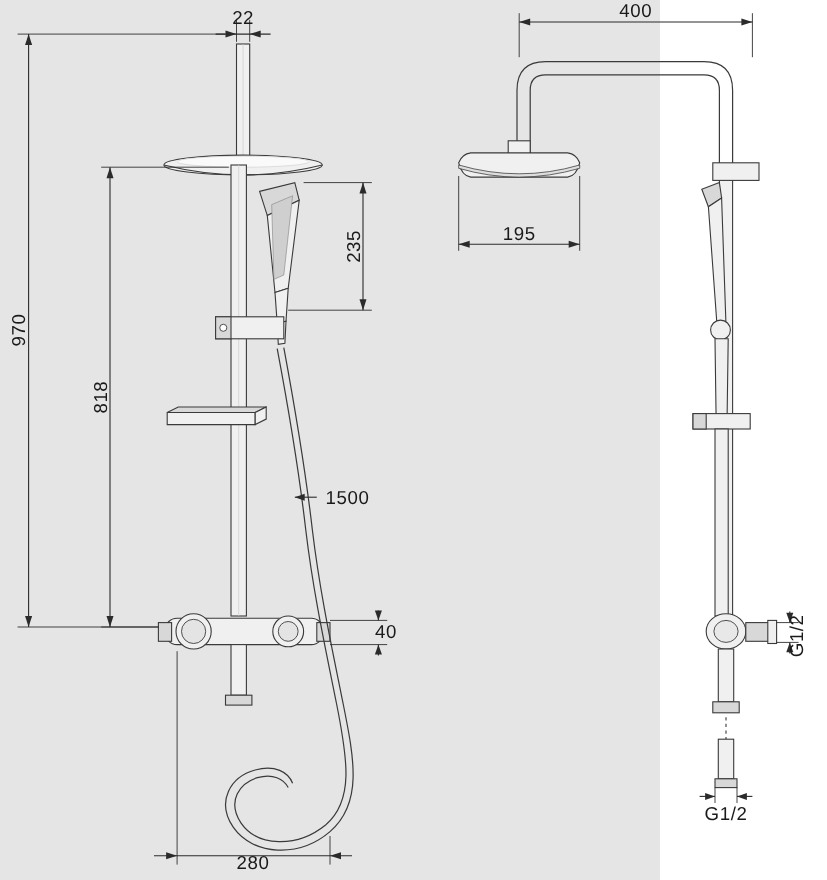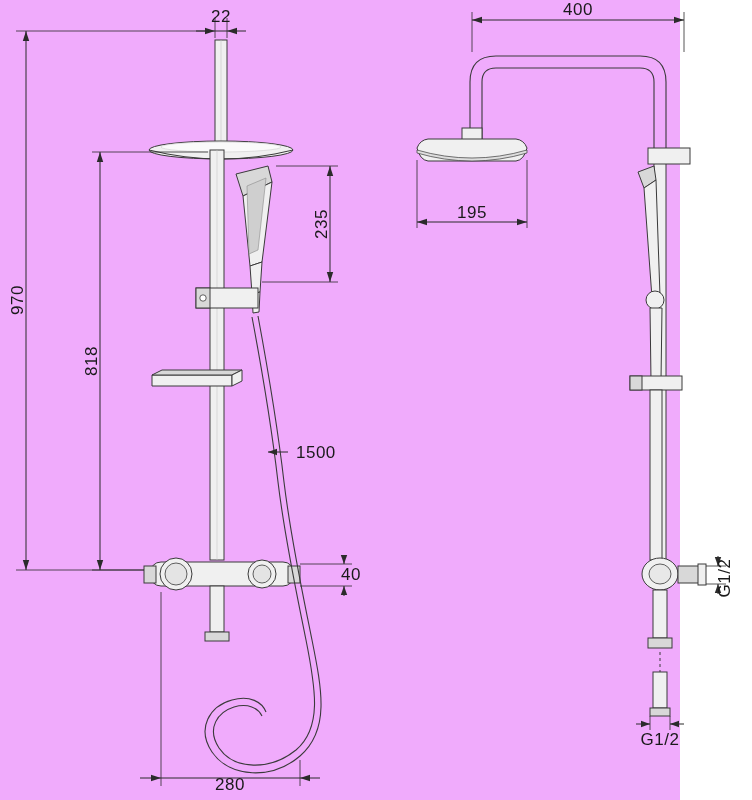--- a/index.html
+++ b/index.html
@@ -8,23 +8,23 @@
     background: #ffffff;
   }
   body {
     width: 752px;
     height: 800px;
     font-family: "Liberation Sans", sans-serif;
     overflow: hidden;
   }
   #sheet {
     position: relative;
-    width: 680px;
+    width: 600px;
     height: 800px;
-    background: #f0abfc;
+    background: #e5e5e5;
   }
   #sheet svg {
     position: absolute;
     left: 0;
     top: 0;
     width: 752px;
     height: 800px;
   }
   .dim-text {
     font-family: "Liberation Sans", sans-serif;

